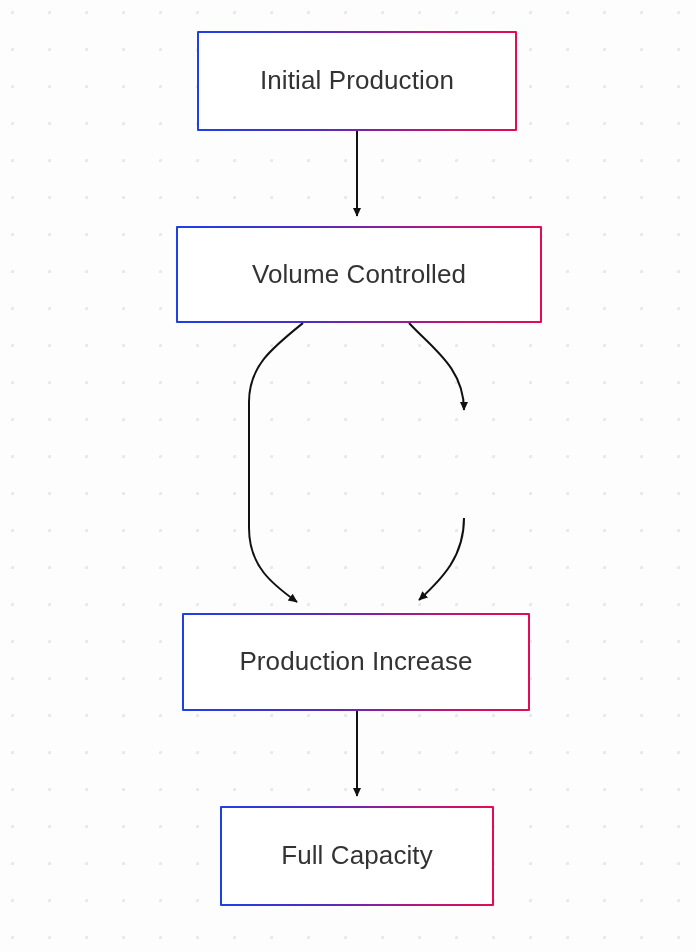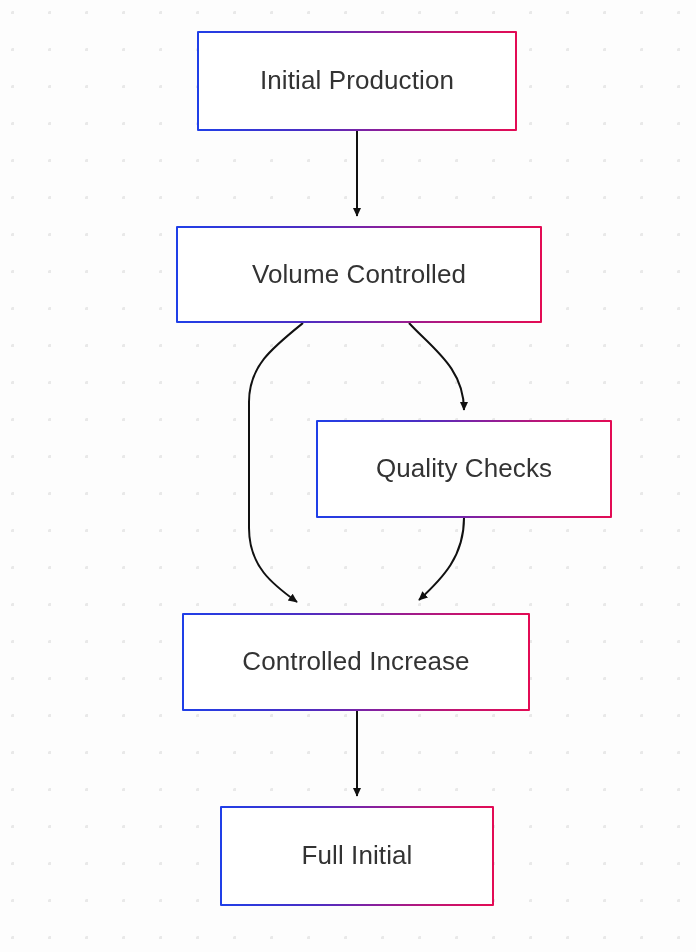--- a/index.html
+++ b/index.html
@@ -98,25 +98,22 @@
   </svg>
 
   <div class="node" id="node-initial-production">
     <span class="node-label">Initial Production</span>
   </div>
 
   <div class="node" id="node-volume-assessment">
     <span class="node-label">Volume Controlled</span>
   </div>
 
-  <div class="node" id="node-quality-checks">
-    <span class="node-label">Quality Checks</span>
-  </div>
 
   <div class="node" id="node-controlled-increase">
-    <span class="node-label">Controlled Increase</span>
+    <span class="node-label">Production Increase</span>
   </div>
 
   <div class="node" id="node-full-capacity">
-    <span class="node-label">Full Initial</span>
+    <span class="node-label">Full Capacity</span>
   </div>
 
 </div>
 
 </body></html>

